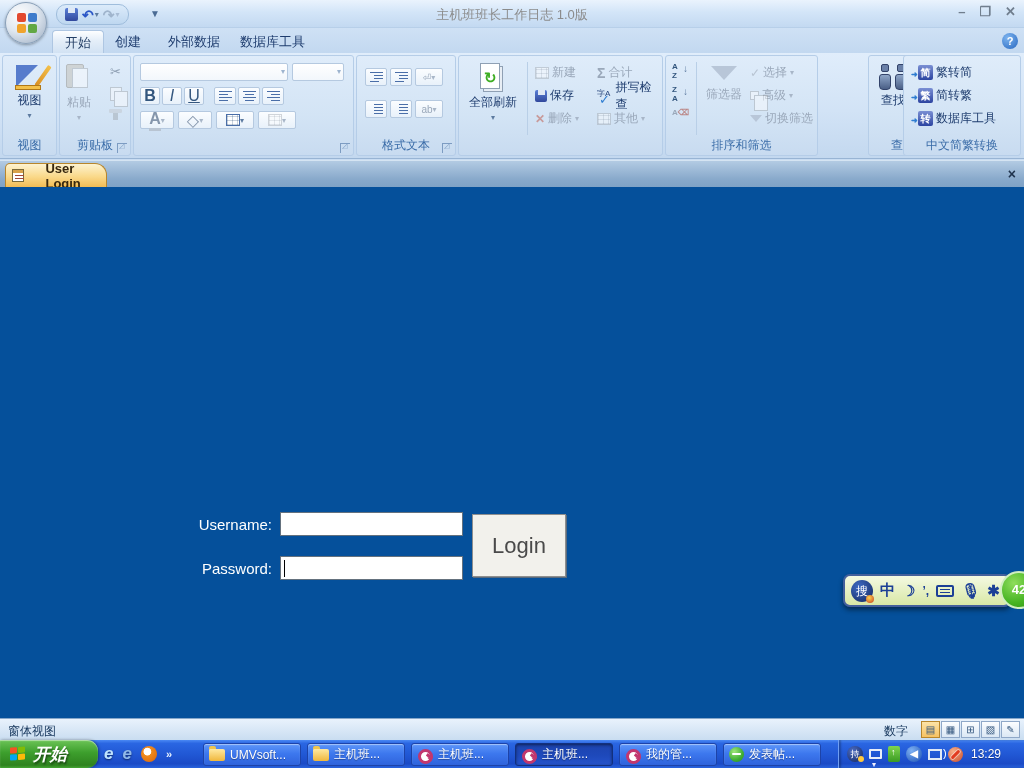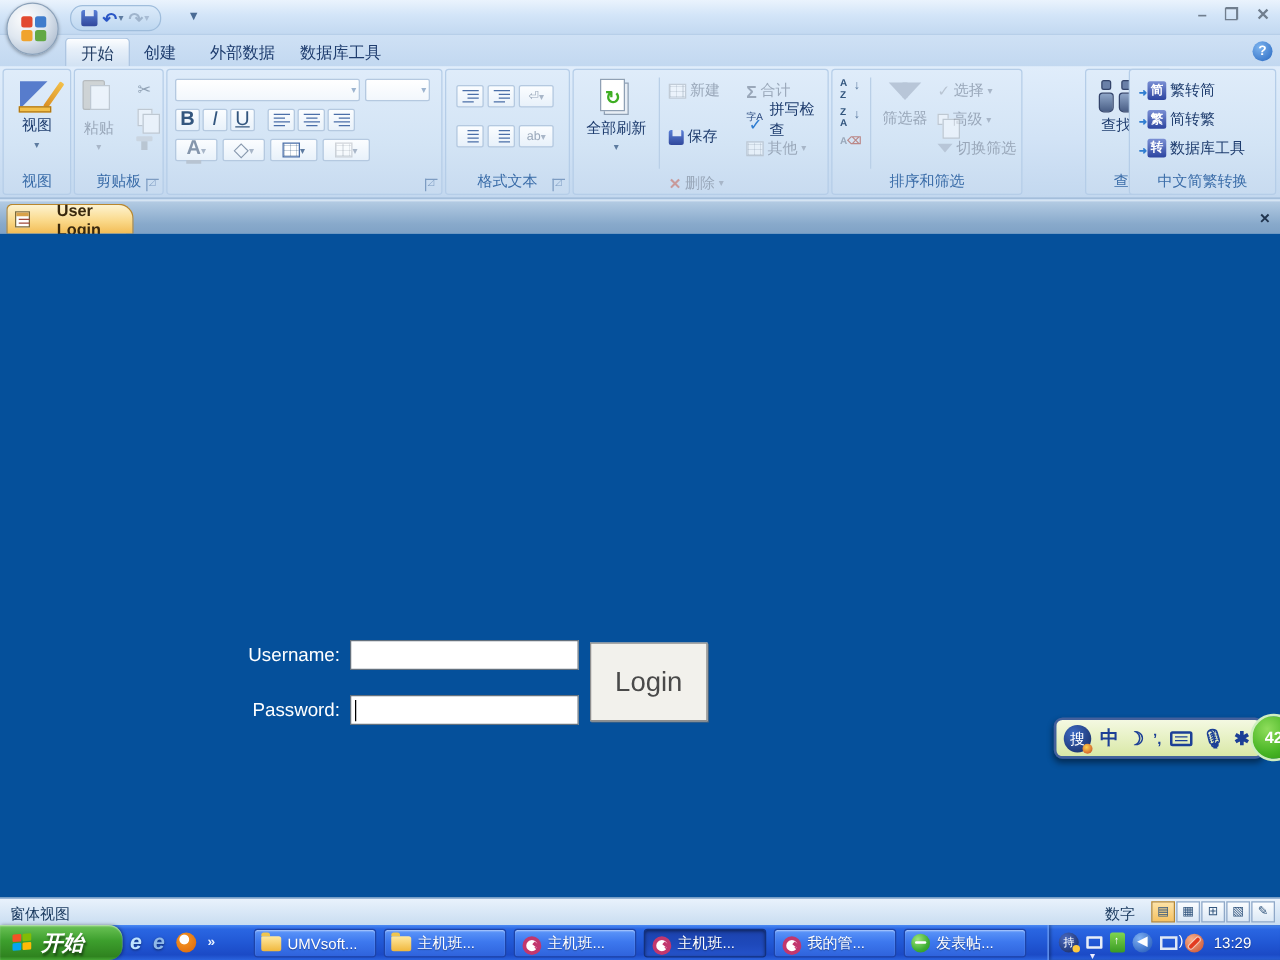--- a/index.html
+++ b/index.html
@@ -216,20 +216,21 @@
   .conv-ic { width:15px; height:15px; border-radius:2px; font-size:10px; font-weight:bold; text-align:center; line-height:15px;
     color:#fff; background:linear-gradient(#7a8fd4,#2c44a0); position:relative; flex:none; }
   .conv-ic:before { content:"➜"; position:absolute; left:-7px; top:2px; font-size:8px; color:#2f7dd1; }
 </style>
 </head>
 <body>
 
 <div id="screen">
 
   <div id="titlebar">
+    <div id="win-title">主机班班长工作日志 1.0版</div>
     <div id="win-controls">
       <span>–</span>
       <span>❐</span>
       <span>✕</span>
     </div>
   </div>
   <div id="office-orb">
     <div class="orb-grid">
       <i style="background:#e2492f"></i>
         <i style="background:#3f7ccc"></i>
@@ -401,21 +402,21 @@
     <div class="rgroup" style="left:458px;width:205px">
       <div class="bigbtn" style="position:absolute;left:8px;top:6px;width:52px">
         <span class="refresh-ic">
             <span class="sheet"></span>
             <span class="arr">↻</span>
           </span>
         <span>全部刷新</span>
         <span class="caret-down">▾</span>
       </div>
       <div class="vline-sep" style="left:68px"></div>
-      <div style="position:absolute;left:76px;top:8px;display:flex;flex-direction:column;gap:20px">
+      <div style="position:absolute;left:76px;top:8px;display:flex;flex-direction:column;gap:6px">
         <span class="smallrow dim">
             <span class="table-ic dim-ic"></span>
             <span>新建</span>
           </span>
         <span class="smallrow">
             <span class="disk-icon" style="width:12px;height:12px"></span>
             <span>保存</span>
           </span>
         <span class="smallrow dim">
             <span style="color:#c89a9a;font-weight:bold">✕</span>

